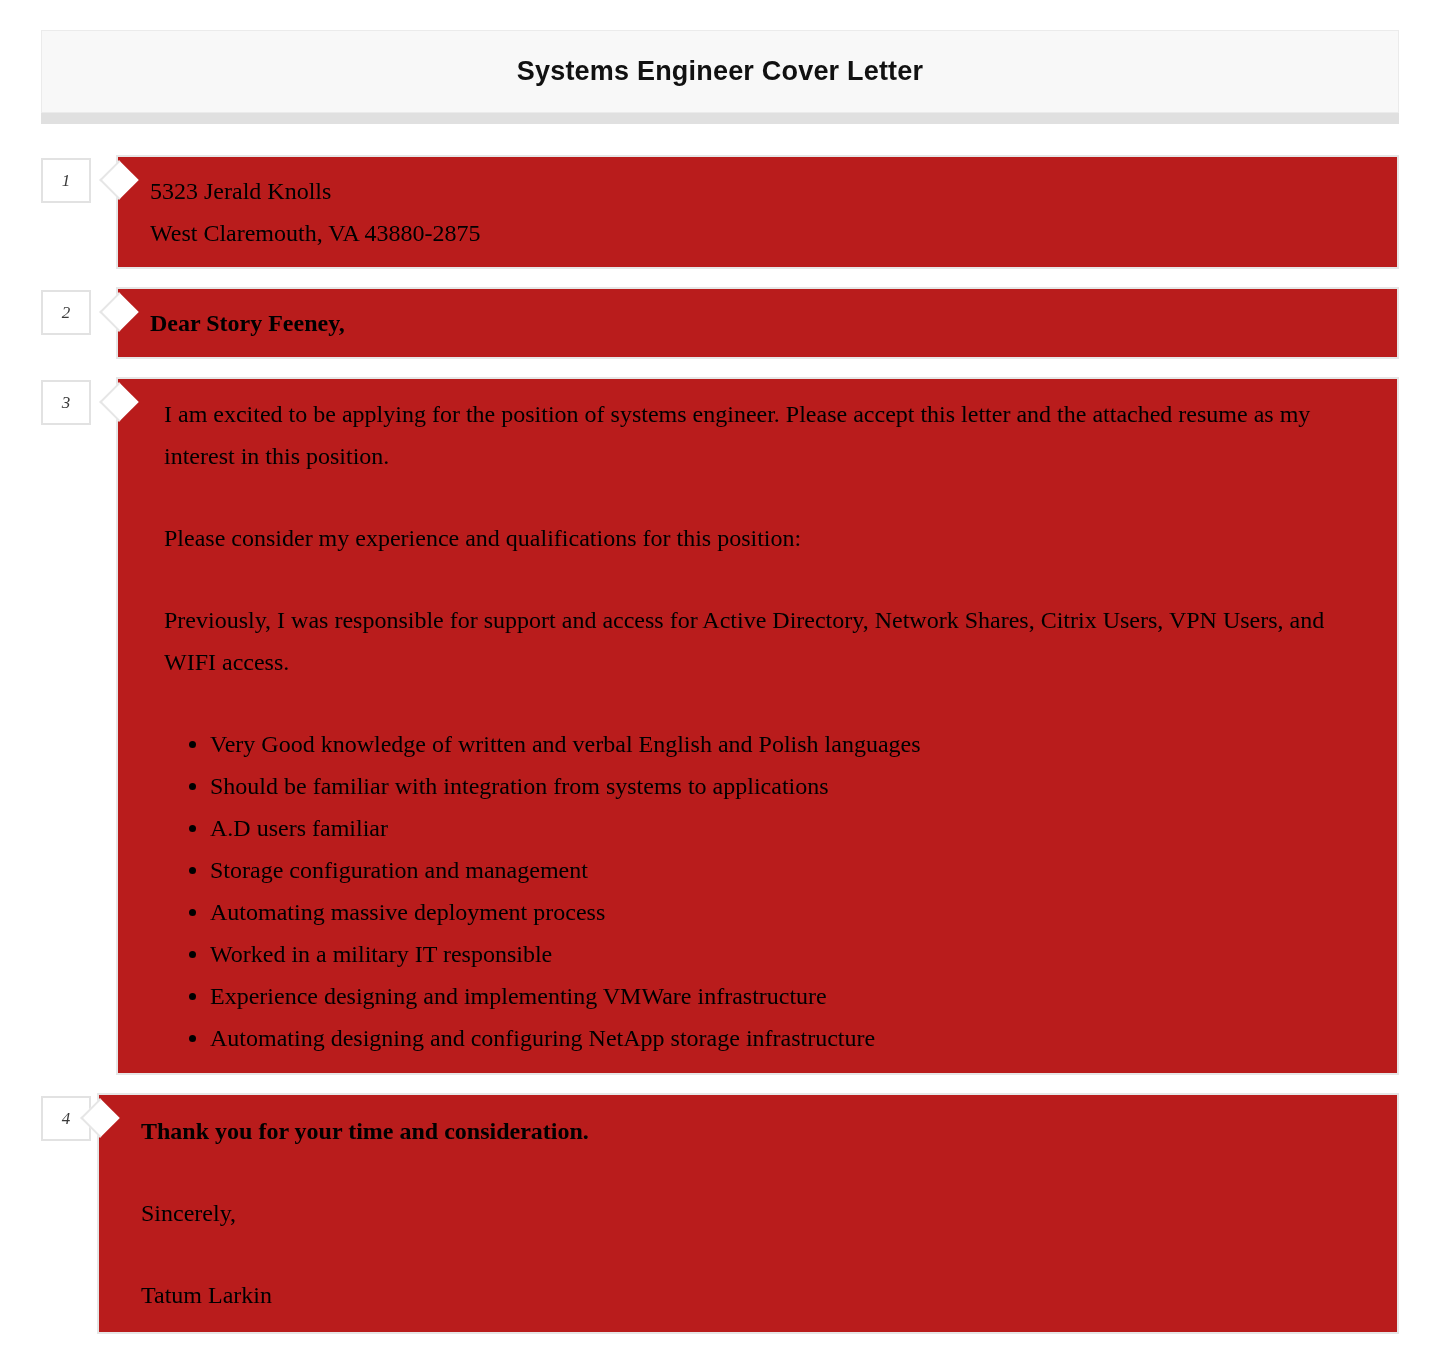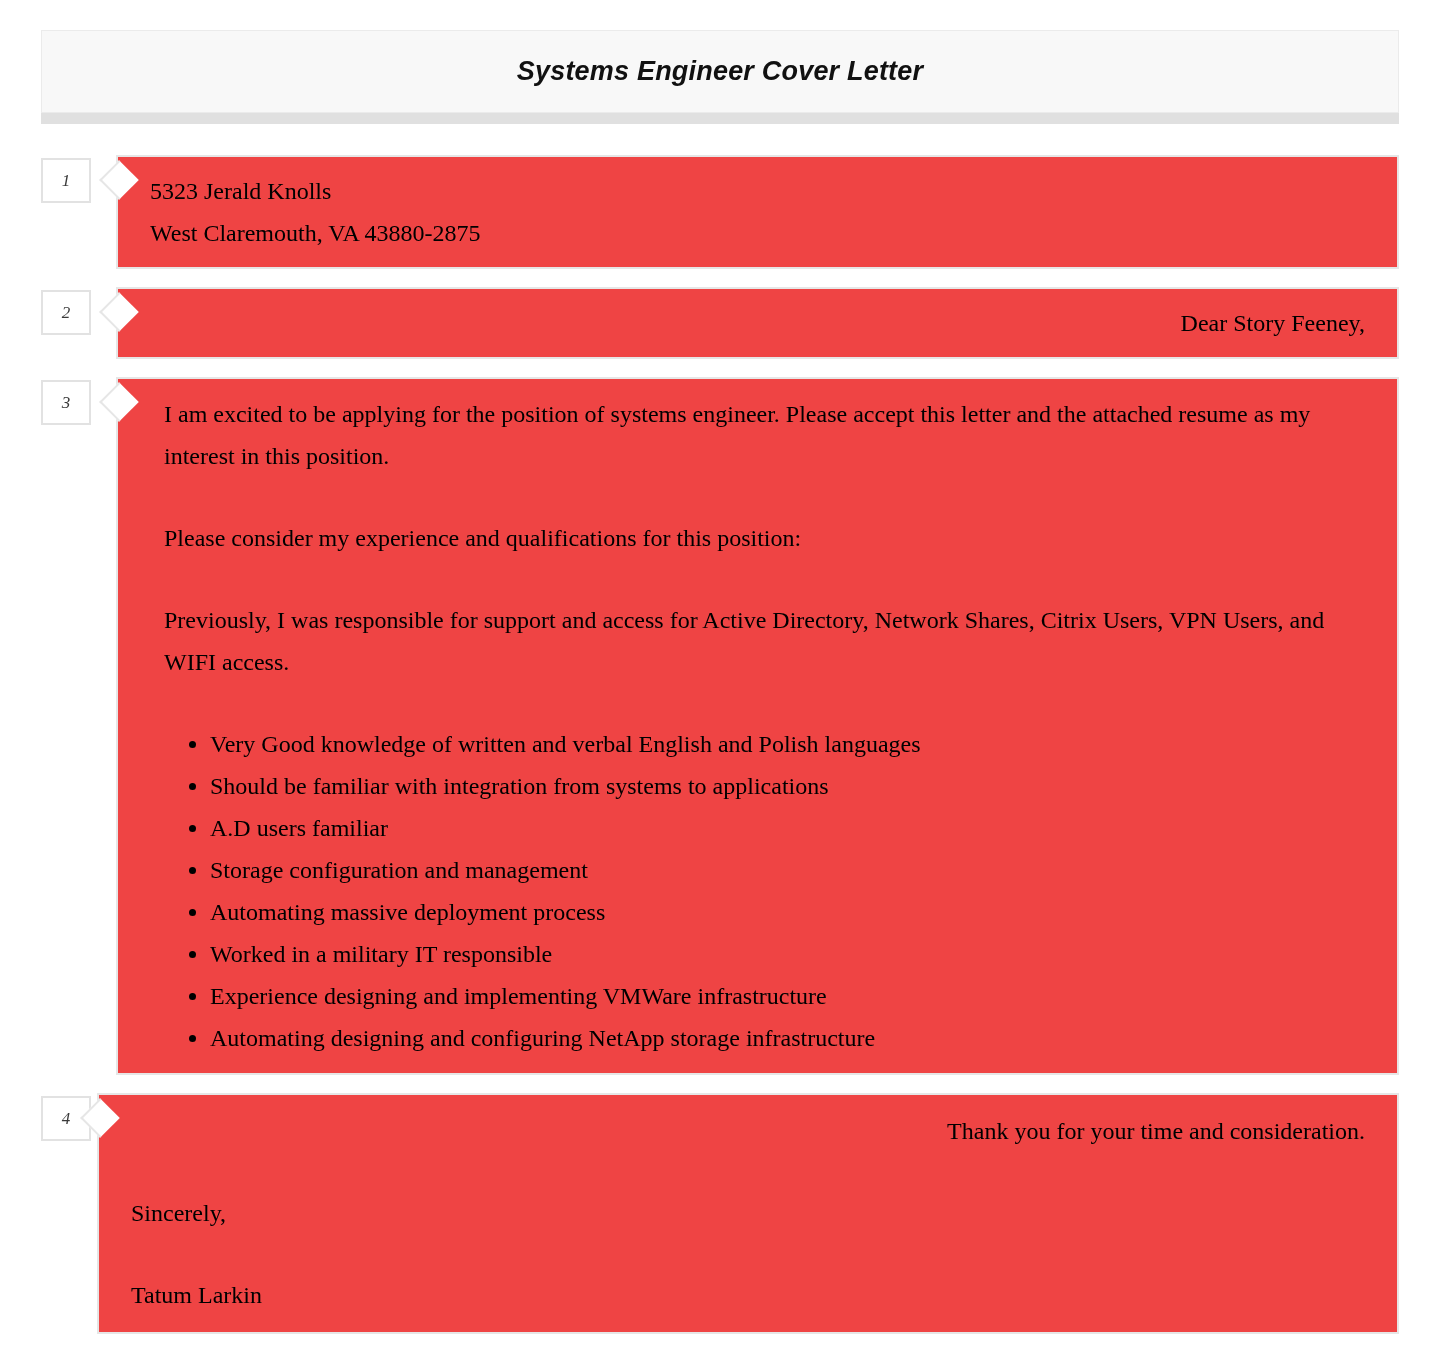--- a/index.html
+++ b/index.html
@@ -14,21 +14,20 @@
 
   
   .doc-header {
     height:83px;
     background:#f8f8f8;
     border:1px solid #ebebeb;
     box-sizing:border-box;
     display:flex;
     align-items:center;
     justify-content:center;
-    font-style:italic;
   }
   .doc-header h1 {
     margin:0;
     font-family:"Liberation Sans", sans-serif;
     font-weight:bold;
     font-size:27px;
     color:#111;
     letter-spacing:0.2px;
   }
   .header-strip {
@@ -59,21 +58,21 @@
     font-style:italic;
     font-size:17px;
     color:#3a3a3a;
   }
 
   .box {
     position:relative;
     flex:1;
     margin-left:25px;
     border:2px solid #e6e6e6;
-    background:#ef4444;
+    background:#b91c1c;
     box-sizing:border-box;
     font-size:24px;
     line-height:42px;
   }
   
   .box::before {
     content:"";
     position:absolute;
     left:-13px;
     top:9px;
@@ -81,25 +80,25 @@
     height:26px;
     background:#fff;
     border-left:2px solid #e6e6e6;
     border-bottom:2px solid #e6e6e6;
     transform:rotate(45deg);
   }
 
   .box.address    { padding:13px 32px; }
   .box.salutation { padding:13px 32px; }
   .box.body       { padding:14px 46px; }
-  .box.closing    { padding:15px 32px 16px;margin-left:6px; }
+  .box.closing    { padding:15px 42px 16px;margin-left:6px; }
 
   .box p { margin:0 0 40px; }
   .box p:last-child { margin-bottom:0; }
-  .bold { font-weight:normal;text-align:right; }
+  .bold { font-weight:bold; }
 
   .box ul {
     margin:0;
     padding:0 0 0 46px;
     list-style:disc;
   }
   .box ul li { line-height:42px; }
 </style>
 </head>
 <body>

